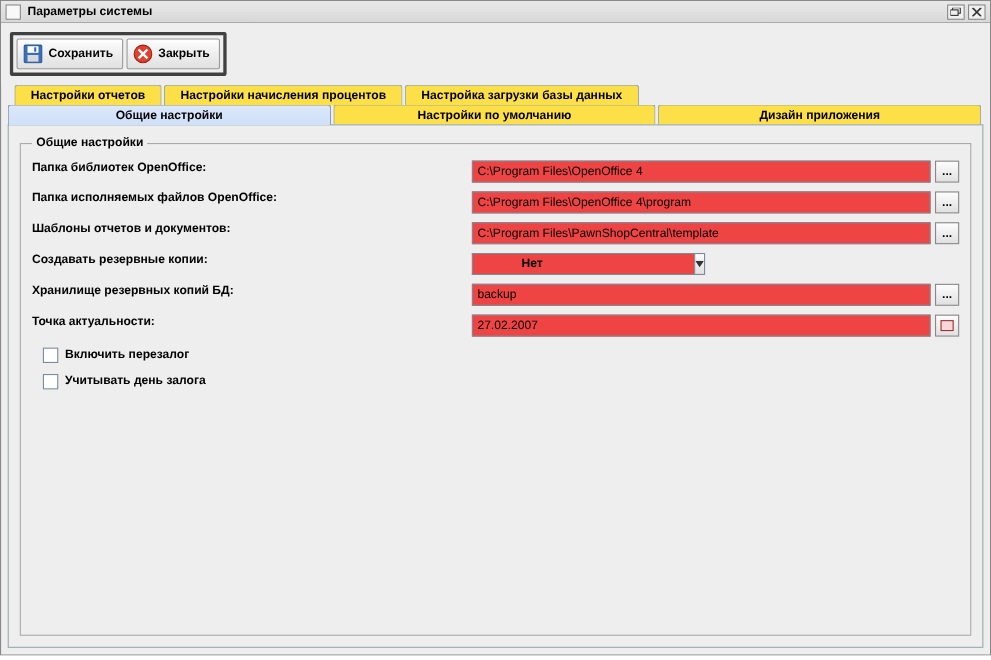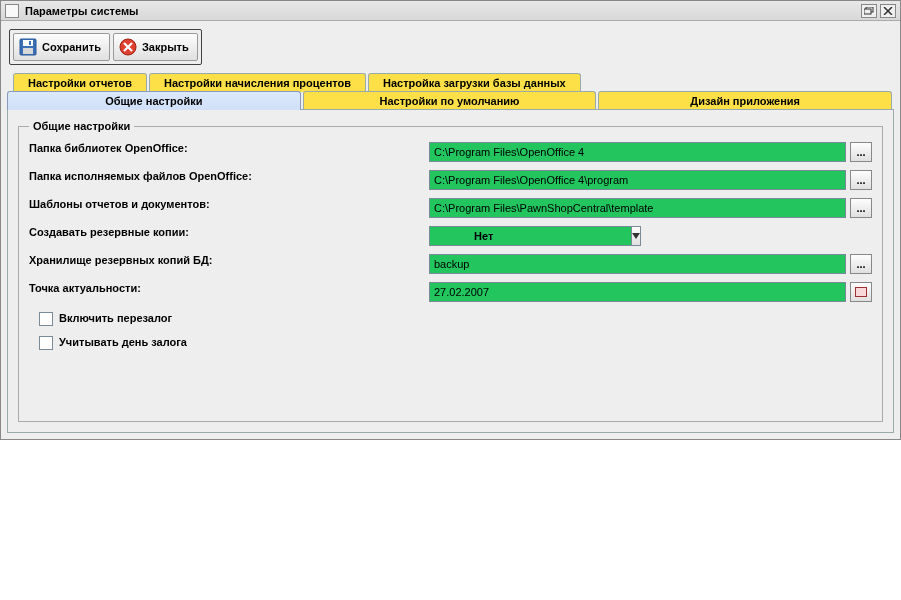--- a/index.html
+++ b/index.html
@@ -1,18 +1,18 @@
 <!DOCTYPE html>
 <html><head>
 <meta charset="utf-8">
 <style>
   * { box-sizing: border-box; }
   html, body { margin: 0; padding: 0; font-family: Tahoma, Arial, sans-serif; font-size: 11px; }
   .window {
-    width: 901px; height: 440px;
+    width: 901px; height: 596px;
     background: #EEEEEE;
     border: 1px solid #888;
     display: flex; flex-direction: column;
     position: relative;
   }
   .titlebar {
     height: 20px;
     background: linear-gradient(to bottom, #E8E8E8, #D8D8D8);
     border-bottom: 1px solid #AAA;
     display: flex; align-items: center;
@@ -34,21 +34,21 @@
     display: flex; align-items: center; justify-content: center;
     font-size: 10px; font-weight: bold;
     cursor: default;
   }
   .toolbar {
     padding: 8px;
     background: #EEE;
     display: flex; gap: 4px;
   }
   .toolbar-frame {
-    border: 1px solid #404040;
+    border: 3px solid #404040;
     border-radius: 2px;
     padding: 3px;
     display: flex; gap: 3px;
     background: #EEE;
   }
   .tbutton {
     border: 1px solid #999;
     border-radius: 2px;
     background: linear-gradient(to bottom, #FDFDFD, #E0E0E0);
     padding: 3px 8px 3px 4px;
@@ -116,21 +116,21 @@
     font-weight: bold;
   }
   .form-field {
     flex: 1;
     display: flex; align-items: center; gap: 4px;
   }
   .text-input {
     flex: 1;
     height: 20px;
     border: 1px solid #7A8A99;
-    background: #22c55e;
+    background: #ef4444;
     padding: 1px 4px;
     font-family: inherit; font-size: 11px;
   }
   .browse-btn {
     width: 22px; height: 20px;
     border: 1px solid #888;
     background: linear-gradient(to bottom, #FDFDFD, #E0E0E0);
     display: flex; align-items: center; justify-content: center;
     font-weight: bold;
     cursor: default;

